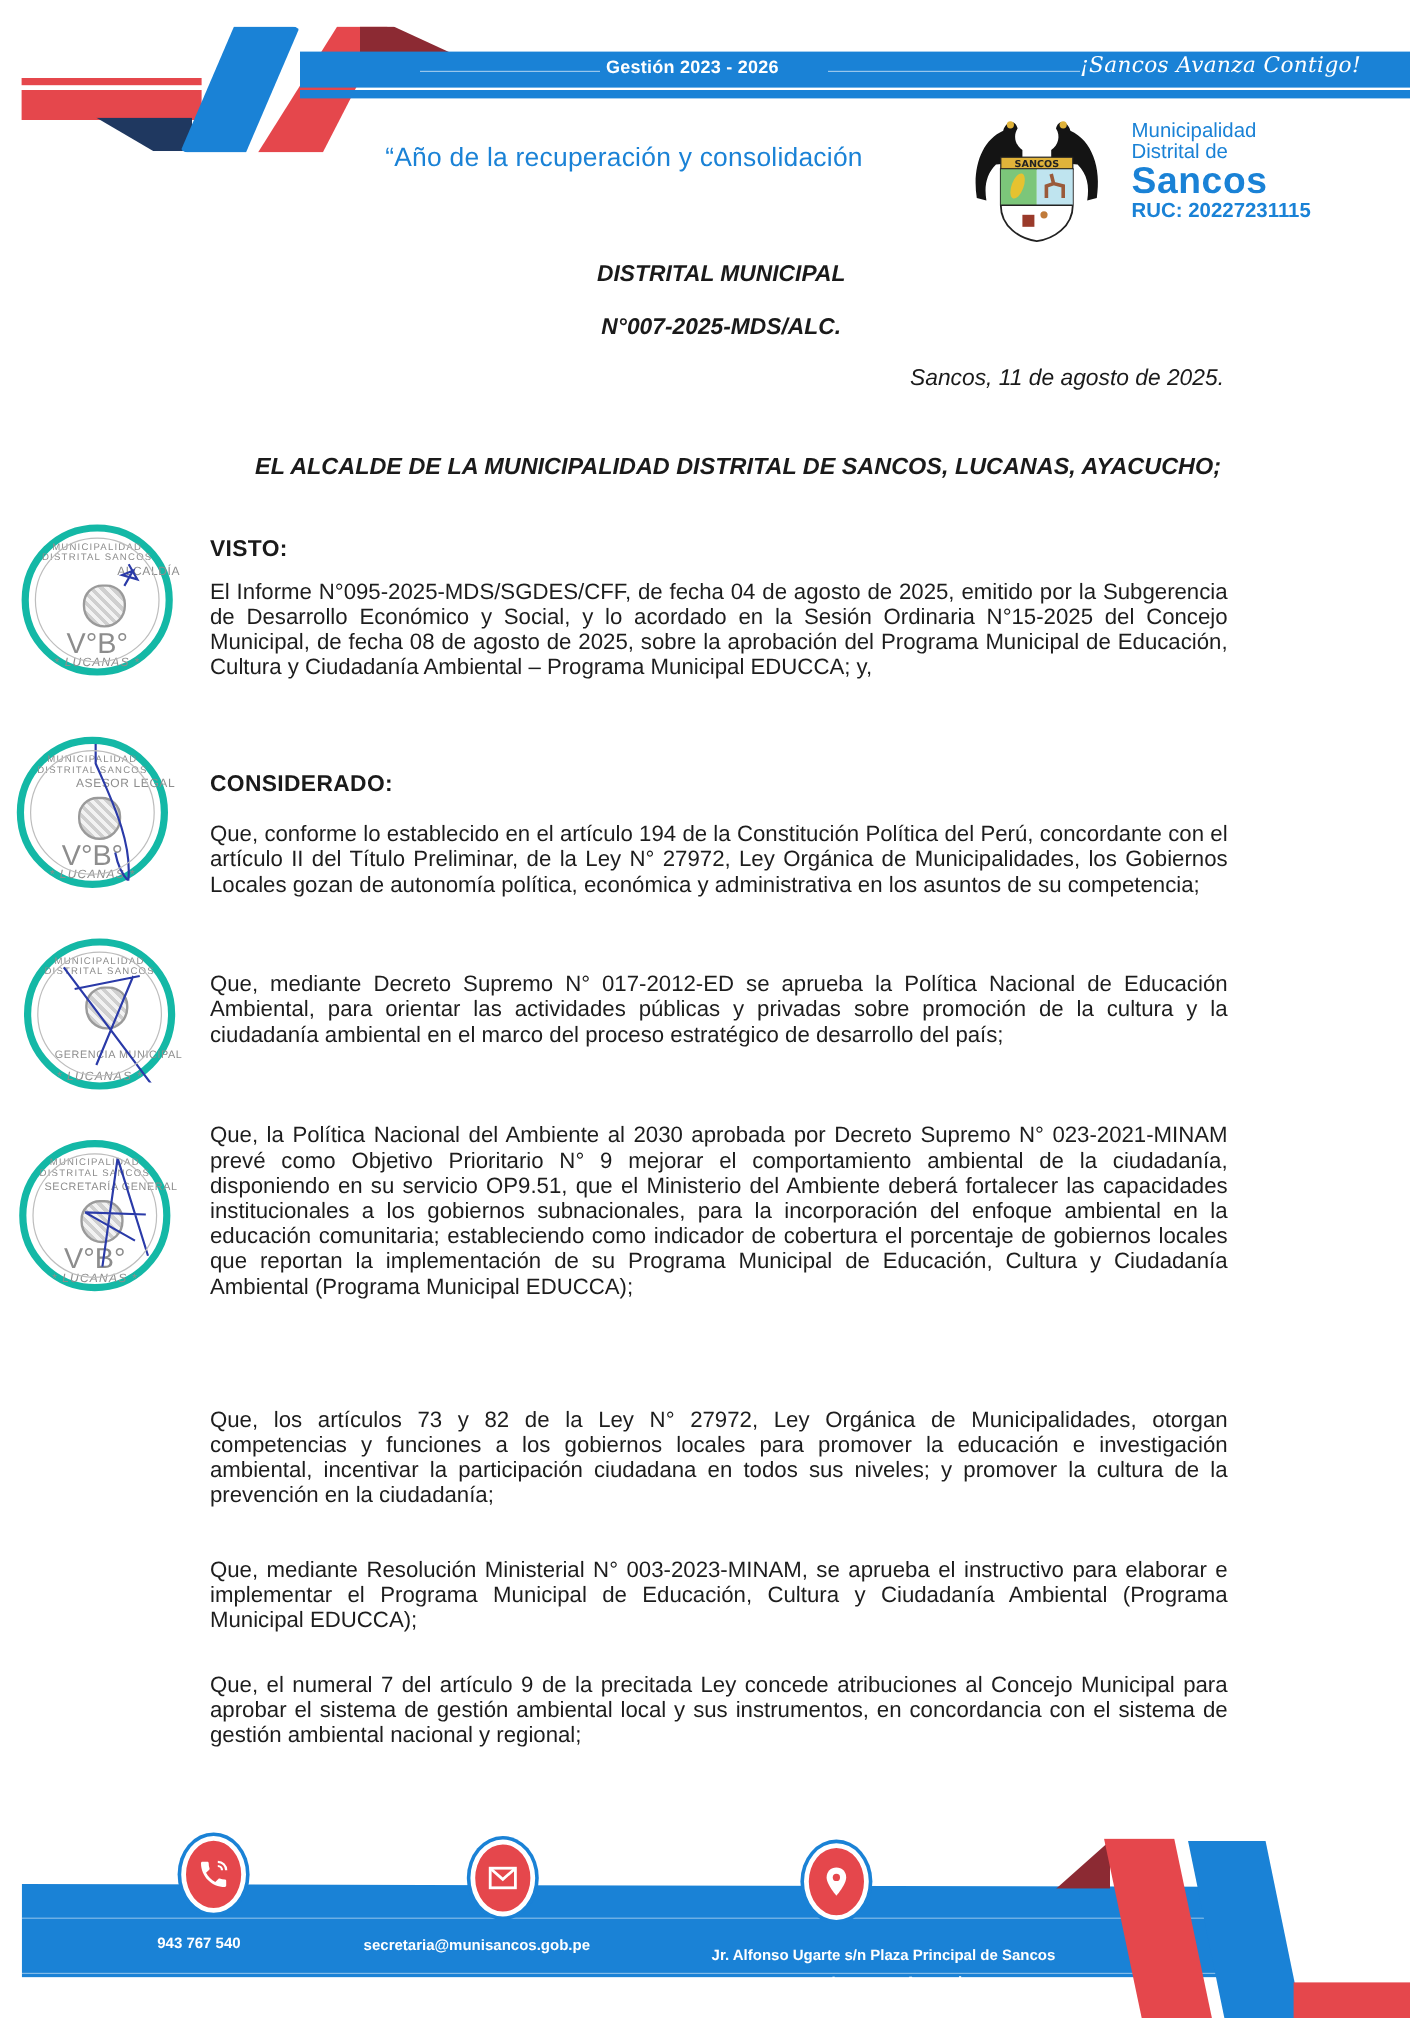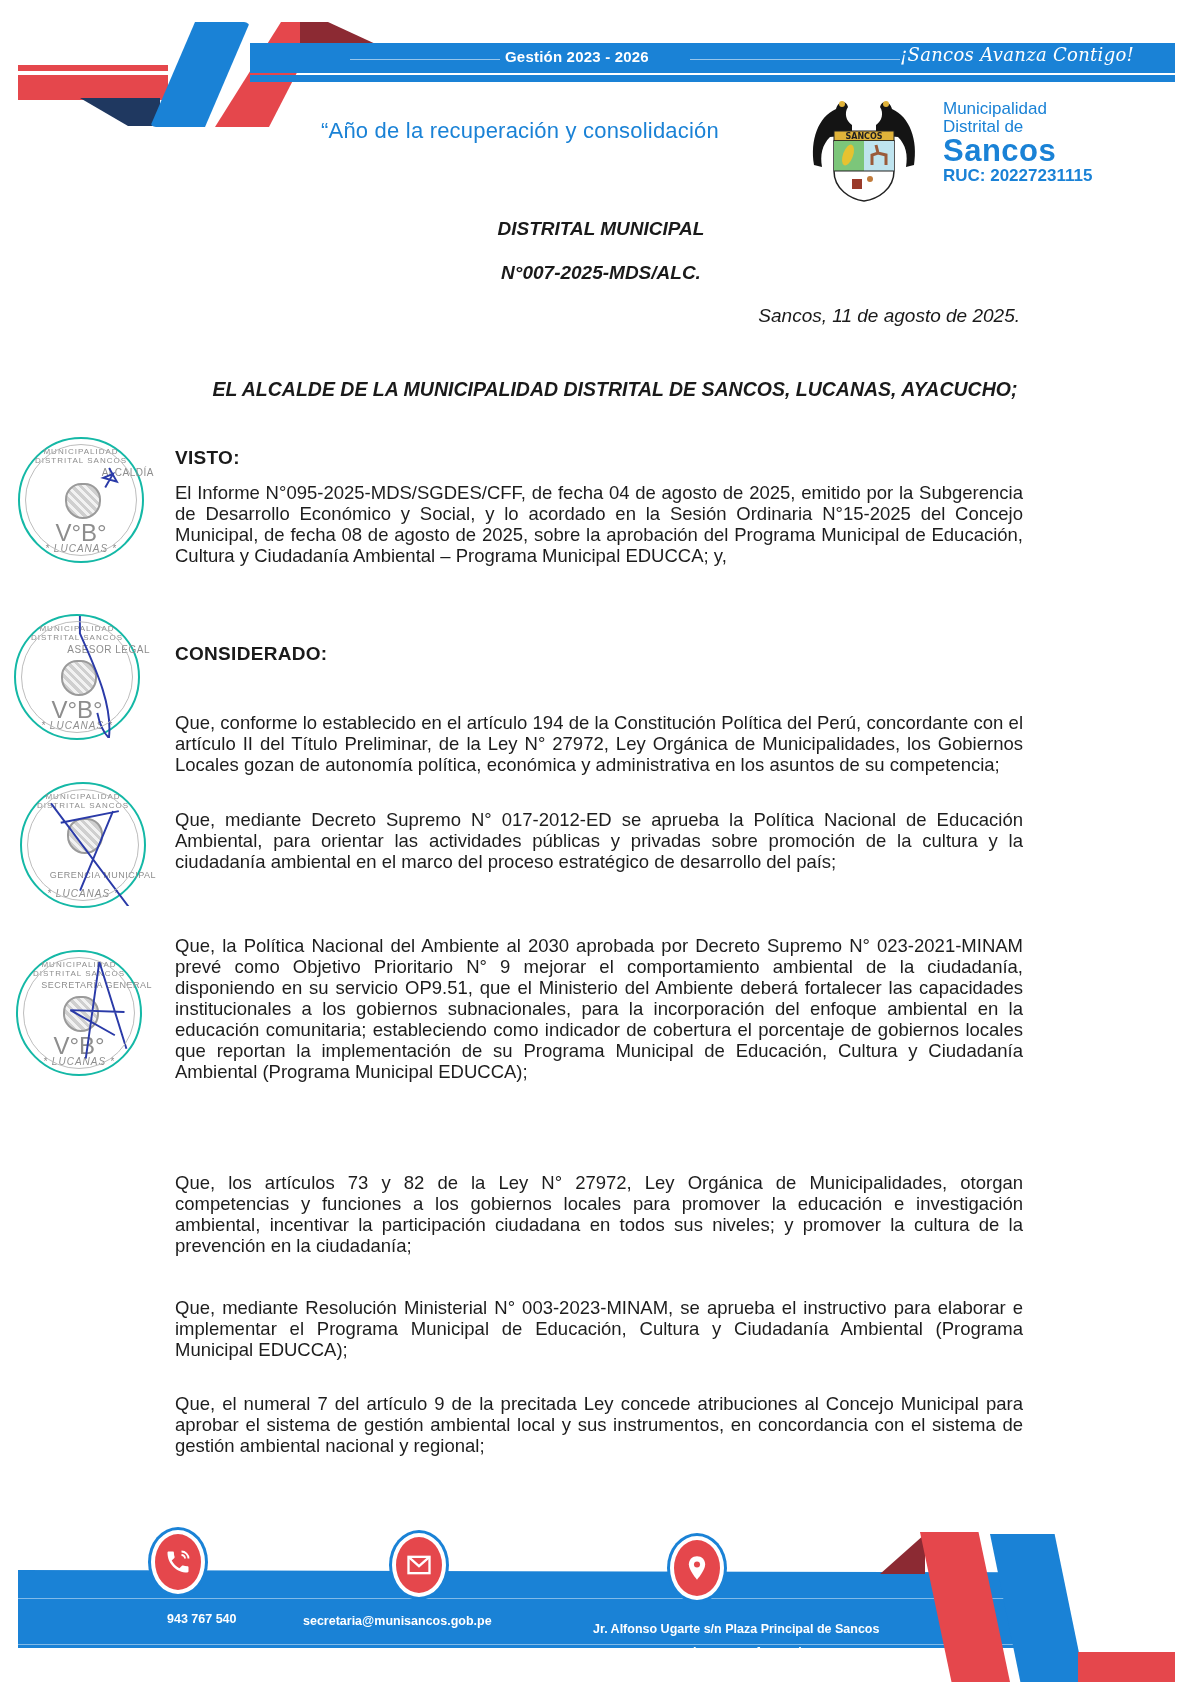--- a/index.html
+++ b/index.html
@@ -36,21 +36,21 @@
     .t2 { top: 262px; padding-left: 12px; }
     .date { position: absolute; right: 170px; top: 305px; font-style: italic; font-size: 19px; }
     .alcalde { position: absolute; left: 190px; width: 850px; top: 376px; text-align: center; font-weight: bold; font-style: italic; font-size: 19.5px; line-height: 27px; }
 
     
     .body-col { position: absolute; left: 175px; width: 848px; }
     .sec-head { font-weight: bold; font-size: 19px; letter-spacing: 0.3px; }
     .para { font-size: 18.5px; line-height: 21px; text-align: justify; color: #1d1d1d; }
 
     
-    .stamp { position: absolute; width: 126px; height: 126px; border-radius: 50%; border: 2px solid #14b8a6; color: #8d8d8d; }
+    .stamp { position: absolute; width: 126px; height: 126px; border-radius: 50%; border: 6px solid #14b8a6; color: #8d8d8d; }
     .stamp::after { content: ""; position: absolute; inset: 5px; border-radius: 50%; border: 1px solid #bdbdbd; }
     .stamp-top { position: absolute; left: 0; top: 8px; width: 100%; text-align: center; font-size: 10px; letter-spacing: 1px; }
     .stamp-mid { position: absolute; left: 12px; top: 28px; width: 100%; text-align: right; font-size: 10px; letter-spacing: 0.5px; }
     .stamp-shield { position: absolute; left: 45px; top: 44px; width: 36px; height: 36px; border-radius: 45% 45% 50% 50%; border: 2px solid #9a9a9a; background: repeating-linear-gradient(45deg,#cfcfcf 0 3px,#f2f2f2 3px 6px); }
     .stamp-vb { position: absolute; left: 0; top: 80px; width: 100%; text-align: center; font-size: 24px; }
     .stamp-bottom { position: absolute; left: 0; top: 104px; width: 100%; text-align: center; font-size: 10px; font-style: italic; letter-spacing: 1px; }
     .stamp svg { position: absolute; inset: 0; }
 
     
     .ftr-blue { position: absolute; left: 18px; top: 1570px; width: 1000px; height: 78px; background: #1a82d6; clip-path: polygon(0 0,100% 3%,100% 100%,0 100%); }
@@ -164,21 +164,21 @@
 </div>
 
 <div class="body-col" style="top:447px;">
   <div class="sec-head">VISTO:</div>
   <p class="para" style="margin-top:13px;">El Informe N°095-2025-MDS/SGDES/CFF, de fecha 04 de agosto de 2025, emitido por la Subgerencia de Desarrollo Económico y Social, y lo acordado en la Sesión Ordinaria N°15-2025 del Concejo Municipal, de fecha 08 de agosto de 2025, sobre la aprobación del Programa Municipal de Educación, Cultura y Ciudadanía Ambiental – Programa Municipal EDUCCA; y,</p>
 </div>
 
 <div class="body-col" style="top:643px;">
   <div class="sec-head">CONSIDERADO:</div>
 </div>
-<p class="para body-col" style="top:684px;margin-top:28px;">Que, conforme lo establecido en el artículo 194 de la Constitución Política del Perú, concordante con el artículo II del Título Preliminar, de la Ley N° 27972, Ley Orgánica de Municipalidades, los Gobiernos Locales gozan de autonomía política, económica y administrativa en los asuntos de su competencia;</p>
+<p class="para body-col" style="top:684px;">Que, conforme lo establecido en el artículo 194 de la Constitución Política del Perú, concordante con el artículo II del Título Preliminar, de la Ley N° 27972, Ley Orgánica de Municipalidades, los Gobiernos Locales gozan de autonomía política, económica y administrativa en los asuntos de su competencia;</p>
 <p class="para body-col" style="top:809px;">Que, mediante Decreto Supremo N° 017-2012-ED se aprueba la Política Nacional de Educación Ambiental, para orientar las actividades públicas y privadas sobre promoción de la cultura y la ciudadanía ambiental en el marco del proceso estratégico de desarrollo del país;</p>
 <p class="para body-col" style="top:935px;">Que, la Política Nacional del Ambiente al 2030 aprobada por Decreto Supremo N° 023-2021-MINAM prevé como Objetivo Prioritario N° 9 mejorar el comportamiento ambiental de la ciudadanía, disponiendo en su servicio OP9.51, que el Ministerio del Ambiente deberá fortalecer las capacidades institucionales a los gobiernos subnacionales, para la incorporación del enfoque ambiental en la educación comunitaria; estableciendo como indicador de cobertura el porcentaje de gobiernos locales que reportan la implementación de su Programa Municipal de Educación, Cultura y Ciudadanía Ambiental (Programa Municipal EDUCCA);</p>
 <p class="para body-col" style="top:1172px;">Que, los artículos 73 y 82 de la Ley N° 27972, Ley Orgánica de Municipalidades, otorgan competencias y funciones a los gobiernos locales para promover la educación e investigación ambiental, incentivar la participación ciudadana en todos sus niveles; y promover la cultura de la prevención en la ciudadanía;</p>
 <p class="para body-col" style="top:1297px;">Que, mediante Resolución Ministerial N° 003-2023-MINAM, se aprueba el instructivo para elaborar e implementar el Programa Municipal de Educación, Cultura y Ciudadanía Ambiental (Programa Municipal EDUCCA);</p>
 <p class="para body-col" style="top:1393px;">Que, el numeral 7 del artículo 9 de la precitada Ley concede atribuciones al Concejo Municipal para aprobar el sistema de gestión ambiental local y sus instrumentos, en concordancia con el sistema de gestión ambiental nacional y regional;</p>
 
 <div>
   <div class="ftr-blue"></div>
   <div class="ftr-line1"></div>
   <div class="ftr-line2"></div>
@@ -199,17 +199,17 @@
         <path d="M3 5 L12 13 L21 5" fill="none" stroke="#ffffff" stroke-width="2"></path>
       </svg>
   </div>
   <div class="ftr-icon" style="left:670px;top:1536px;">
     <svg viewBox="0 0 24 24">
         <path d="M12 2C8 2 5 5 5 9c0 5 7 13 7 13s7-8 7-13c0-4-3-7-7-7z" fill="#ffffff"></path>
         <circle cx="12" cy="9" r="2.6" fill="#e5474c"></circle>
       </svg>
   </div>
 
-  <span class="ftr-text" style="left:131px;top:1612px;margin-left:36px;">943 767 540</span>
+  <span class="ftr-text" style="left:131px;top:1612px;">943 767 540</span>
   <span class="ftr-text" style="left:303px;top:1614px;">secretaria@munisancos.gob.pe</span>
   <span class="ftr-text" style="left:593px;top:1622px;">Jr. Alfonso Ugarte s/n Plaza Principal de Sancos</span>
   <span class="ftr-text" style="left:693px;top:1645px;">Lucanas - Ayacucho</span>
 </div>
 
 </body></html>

